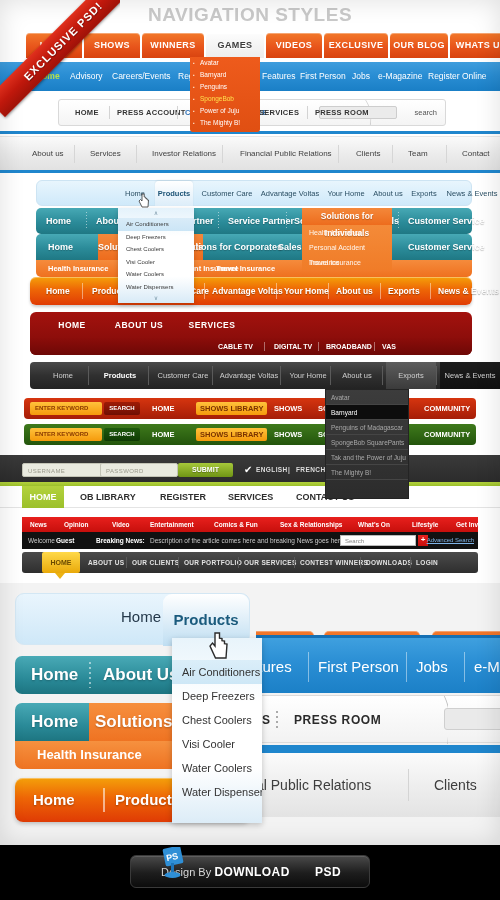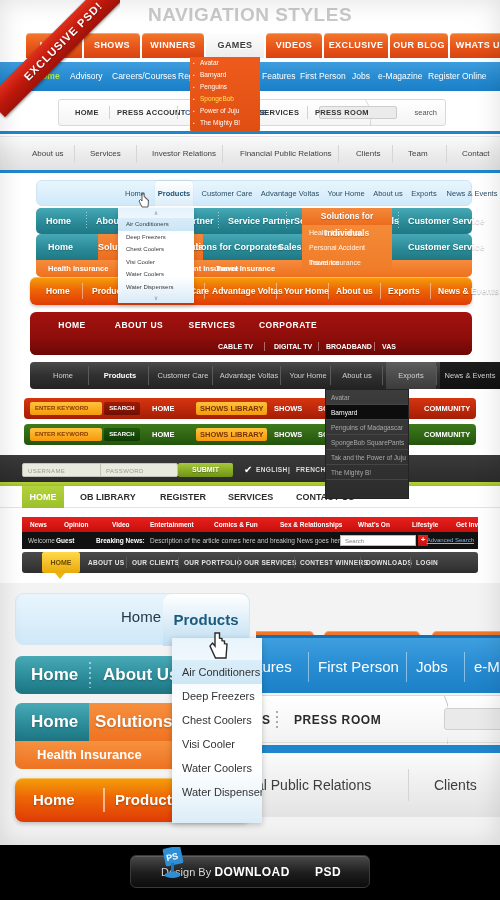--- a/index.html
+++ b/index.html
@@ -480,21 +480,21 @@
       <div class="otab" style="left: 266px; width: 56px;">VIDEOS</div>
       <div class="otab" style="left: 324px; width: 64px;">EXCLUSIVE</div>
       <div class="otab" style="left: 390px; width: 58px;">OUR BLOG</div>
       <div class="otab" style="left: 450px; width: 62px;">WHATS UP</div>
     </div>
 
   <div class="bar-blue" id="blueNav">
     <div class="blue-arrow"></div>
   <div class="bn cur" style="left: 36px;">Home</div>
       <div class="bn" style="left: 70px;">Advisory</div>
-      <div class="bn" style="left: 112px;">Careers/Courses</div>
+      <div class="bn" style="left: 112px;">Careers/Events</div>
       <div class="bn" style="left: 178px;">Regular</div>
       <div class="bn" style="left: 262px; text-align: center;">Features</div>
       <div class="bn" style="left: 300px;">First Person</div>
       <div class="bn" style="left: 352px;">Jobs</div>
       <div class="bn" style="left: 378px; text-align: center;">e-Magazine</div>
       <div class="bn" style="left: 428px;">Register Online</div>
     </div>
 
   <div class="bar-white" id="whiteNav">
     <div class="swoosh"></div>
@@ -613,21 +613,20 @@
       <div class="odiv" style="left: 298px;"></div>
       <div class="odiv" style="left: 350px;"></div>
       <div class="odiv" style="left: 400px;"></div>
     </div>
 
   <div class="bar-red">
     <div class="rtop" id="redTop">
         <div class="rn" style="left: 16px; width: 52px; text-align: center;">HOME</div>
         <div class="rn" style="left: 76px; width: 66px; text-align: center;">ABOUT US</div>
         <div class="rn" style="left: 150px; width: 64px; text-align: center;">SERVICES</div>
-        <div class="rn" style="left: 222px; width: 72px; text-align: center;">CORPORATE</div>
       </div>
     <div class="rsub" id="redSub">
         <div class="rsn" style="left: 188px;">CABLE TV</div>
         <div class="rsn" style="left: 244px;">DIGITAL TV</div>
         <div class="rsn" style="left: 296px;">BROADBAND</div>
         <div class="rsn" style="left: 352px;">VAS</div>
         <div class="rsdiv" style="left: 234px;"></div>
         <div class="rsdiv" style="left: 288px;"></div>
         <div class="rsdiv" style="left: 344px;"></div>
       </div>

